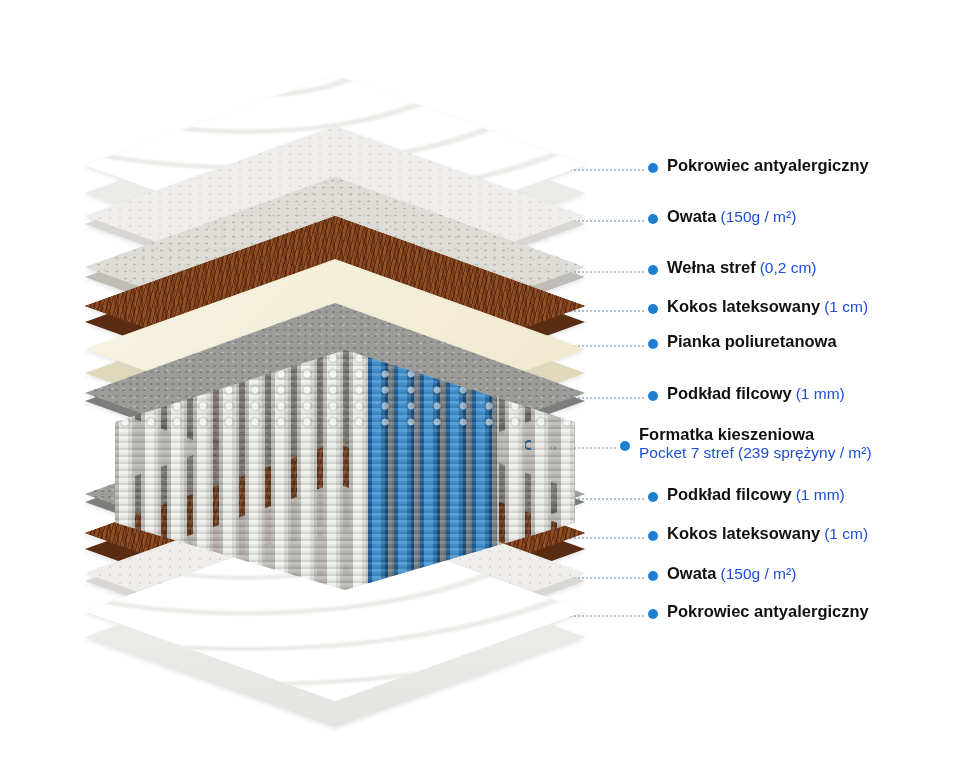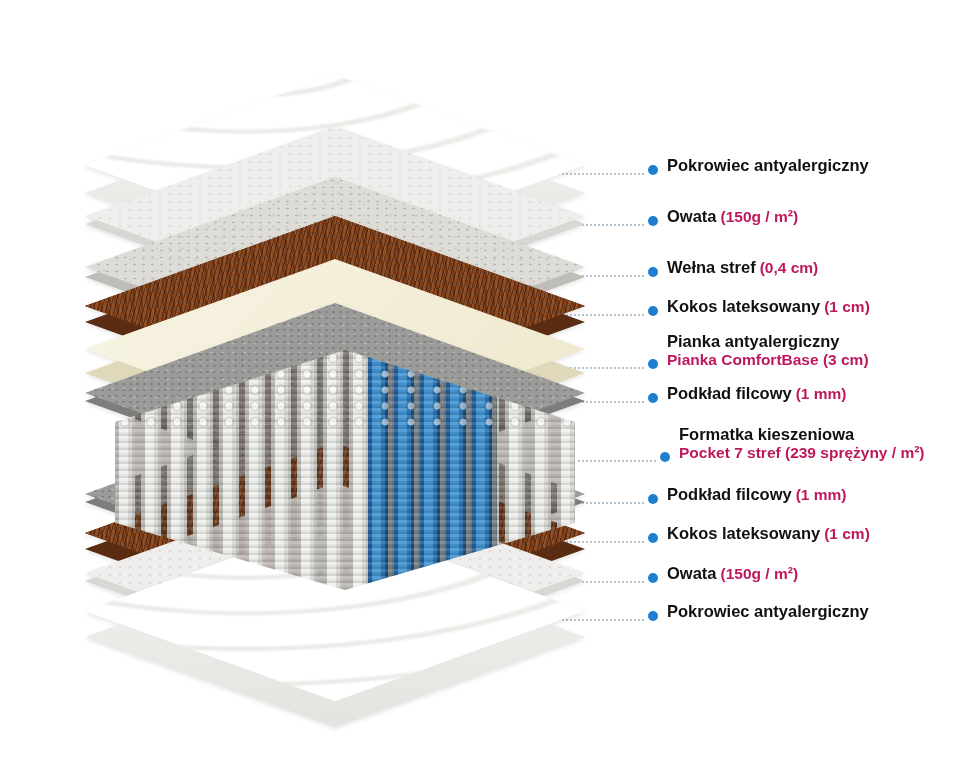--- a/index.html
+++ b/index.html
@@ -80,28 +80,28 @@
       #1f5f98 0 4px, #4494d2 4px 13px, #2c74ae 13px 17px,
       #1a4e7e 17px 20px, rgba(10,25,40,.45) 20px 26px);}
   .springs-coils{position:absolute;inset:0;opacity:.85;
     background:repeating-linear-gradient(180deg,
       rgba(0,0,0,.13) 0 2px, rgba(255,255,255,.12) 2px 5px, rgba(0,0,0,.04) 5px 7px);}
   .springs-tops{position:absolute;left:0;right:0;top:0;height:34%;
     background-image:radial-gradient(circle at 10px 8px, rgba(255,255,255,.75) 0 3px, rgba(0,0,0,.12) 4px 5px, transparent 6px);
     background-size:26px 16px;opacity:.7;}
 
   
-  .label-row{position:absolute;display:flex;align-items:flex-end;white-space:nowrap;}
+  .label-row{position:absolute;display:flex;align-items:center;white-space:nowrap;}
   .ring{width:8px;height:8px;border-radius:50%;border:2px solid #1e7fd0;background:#fff;
         margin-top:4px;flex:none;box-sizing:border-box;width:10px;height:10px;}
   .leader{border-top:2px dotted #b3c3cf;height:0;margin:9px 4px 0 4px;flex:none;width:var(--lw,100px);}
   .dot{width:10px;height:10px;border-radius:50%;background:#1e7fd0;margin-top:5px;flex:none;}
   .ltext{margin-left:9px;color:#111;}
   .lname{font-weight:bold;font-size:16.5px;line-height:20px;}
-  .ldetail{font-weight:bold;font-size:15.5px;color:#be185d;}
+  .ldetail{font-weight:normal;font-size:15.5px;color:#1d4ed8;}
   .ldetail.inline{margin-left:4px;}
   .ldetail.block{display:block;line-height:18px;margin-top:0;}
 </style>
 </head>
 <body>
 
 <div class="scene">
 
   <div class="layer cover" style="top:15px;z-index:1;--th:28px">
     <div class="face side"></div>
@@ -173,45 +173,45 @@
   <span class="ring"></span>
   <span class="leader"></span>
   <span class="dot"></span>
   <span class="ltext"><span class="lname">Owata</span><span class="ldetail inline">(150g / m²)</span></span>
 </div>
 
 <div class="label-row" style="left:532px;top:257px;--lw:98px">
   <span class="ring"></span>
   <span class="leader"></span>
   <span class="dot"></span>
-  <span class="ltext"><span class="lname">Wełna stref</span><span class="ldetail inline">(0,4 cm)</span></span>
+  <span class="ltext"><span class="lname">Wełna stref</span><span class="ldetail inline">(0,2 cm)</span></span>
 </div>
 
 <div class="label-row" style="left:516px;top:296px;--lw:114px">
   <span class="ring"></span>
   <span class="leader"></span>
   <span class="dot"></span>
   <span class="ltext"><span class="lname">Kokos lateksowany</span><span class="ldetail inline">(1 cm)</span></span>
 </div>
 
 <div class="label-row" style="left:540px;top:331px;--lw:90px">
   <span class="ring"></span>
   <span class="leader"></span>
   <span class="dot"></span>
-  <span class="ltext"><span class="lname">Pianka antyalergiczny</span><span class="ldetail block">Pianka ComfortBase (3 cm)</span></span>
+  <span class="ltext"><span class="lname">Pianka poliuretanowa</span></span>
 </div>
 
 <div class="label-row" style="left:516px;top:383px;--lw:114px">
   <span class="ring"></span>
   <span class="leader"></span>
   <span class="dot"></span>
   <span class="ltext"><span class="lname">Podkład filcowy</span><span class="ldetail inline">(1 mm)</span></span>
 </div>
 
-<div class="label-row" style="left:564px;top:424px;--lw:78px">
+<div class="label-row" style="left:524px;top:424px;--lw:78px">
   <span class="ring"></span>
   <span class="leader"></span>
   <span class="dot"></span>
   <span class="ltext"><span class="lname">Formatka kieszeniowa</span><span class="ldetail block">Pocket 7 stref (239 sprężyny / m²)</span></span>
 </div>
 
 <div class="label-row" style="left:524px;top:484px;--lw:106px">
   <span class="ring"></span>
   <span class="leader"></span>
   <span class="dot"></span>

